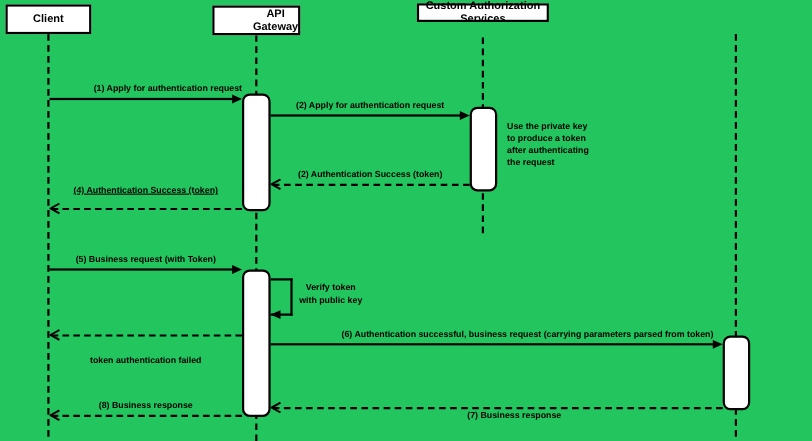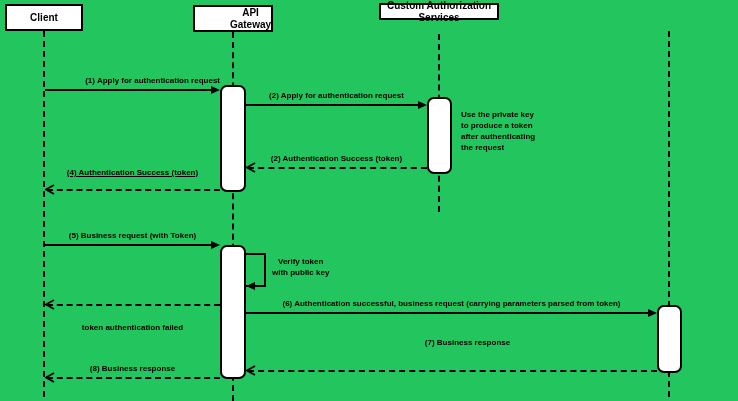--- a/index.html
+++ b/index.html
@@ -78,26 +78,26 @@
     <div class="mline solid" style="left: 45px; top: 244px; width: 167px;"></div>
     <div class="ah fill-right" style="left: 211px; top: 241px;"></div>
     <div class="mlabel" style="left: 45px; width: 175px; top: 231px;">(5) Business request (with Token)</div>
     <div class="mline dashed" style="left: 47px; top: 304px; width: 173px;"></div>
     <svg width="10" height="11" class="ah-svg" style="left: 45px; top: 299px;">
       <path d="M9,1 L1,5.5 L9,10" fill="none" stroke="#000000" stroke-width="1.8"></path>
     </svg>
     <div class="mlabel" style="left: 45px; width: 175px; top: 291px; margin-top: 32px;">token authentication failed</div>
     <div class="mline solid" style="left: 246px; top: 312px; width: 403px;"></div>
     <div class="ah fill-right" style="left: 648px; top: 309px;"></div>
-    <div class="mlabel" style="left: 246px; width: 411px; top: 299px;">(6) Authentication successful, business request (carrying parameters parsed from token)</div>
+    <div class="mlabel" style="left: 246px; width: 411px; top: 299px; padding-left: 28px;">(6) Authentication successful, business request (carrying parameters parsed from token)</div>
     <div class="mline dashed" style="left: 248px; top: 370px; width: 409px;"></div>
     <svg width="10" height="11" class="ah-svg" style="left: 246px; top: 365px;">
       <path d="M9,1 L1,5.5 L9,10" fill="none" stroke="#000000" stroke-width="1.8"></path>
     </svg>
-    <div class="mlabel" style="left: 246px; width: 443px; top: 338px;">(7) Business response</div>
+    <div class="mlabel" style="left: 246px; width: 443px; top: 373px;">(7) Business response</div>
     <div class="mline dashed" style="left: 47px; top: 377px; width: 173px;"></div>
     <svg width="10" height="11" class="ah-svg" style="left: 45px; top: 372px;">
       <path d="M9,1 L1,5.5 L9,10" fill="none" stroke="#000000" stroke-width="1.8"></path>
     </svg>
     <div class="mlabel" style="left: 45px; width: 175px; top: 364px;">(8) Business response</div>
     <div class="selfloop" style="left: 246px; top: 253px; width: 20px; height: 34px;"></div>
     <div class="ah fill-left" style="left: 246px; top: 282px;"></div>
     <div class="selflabel" style="left: 272px; top: 256px;">Verify token<br>with public key</div>
     <div class="note" style="left: 461px; top: 109px; width: 76px;">Use the private key to produce a token after authenticating the request</div>
   </div>

